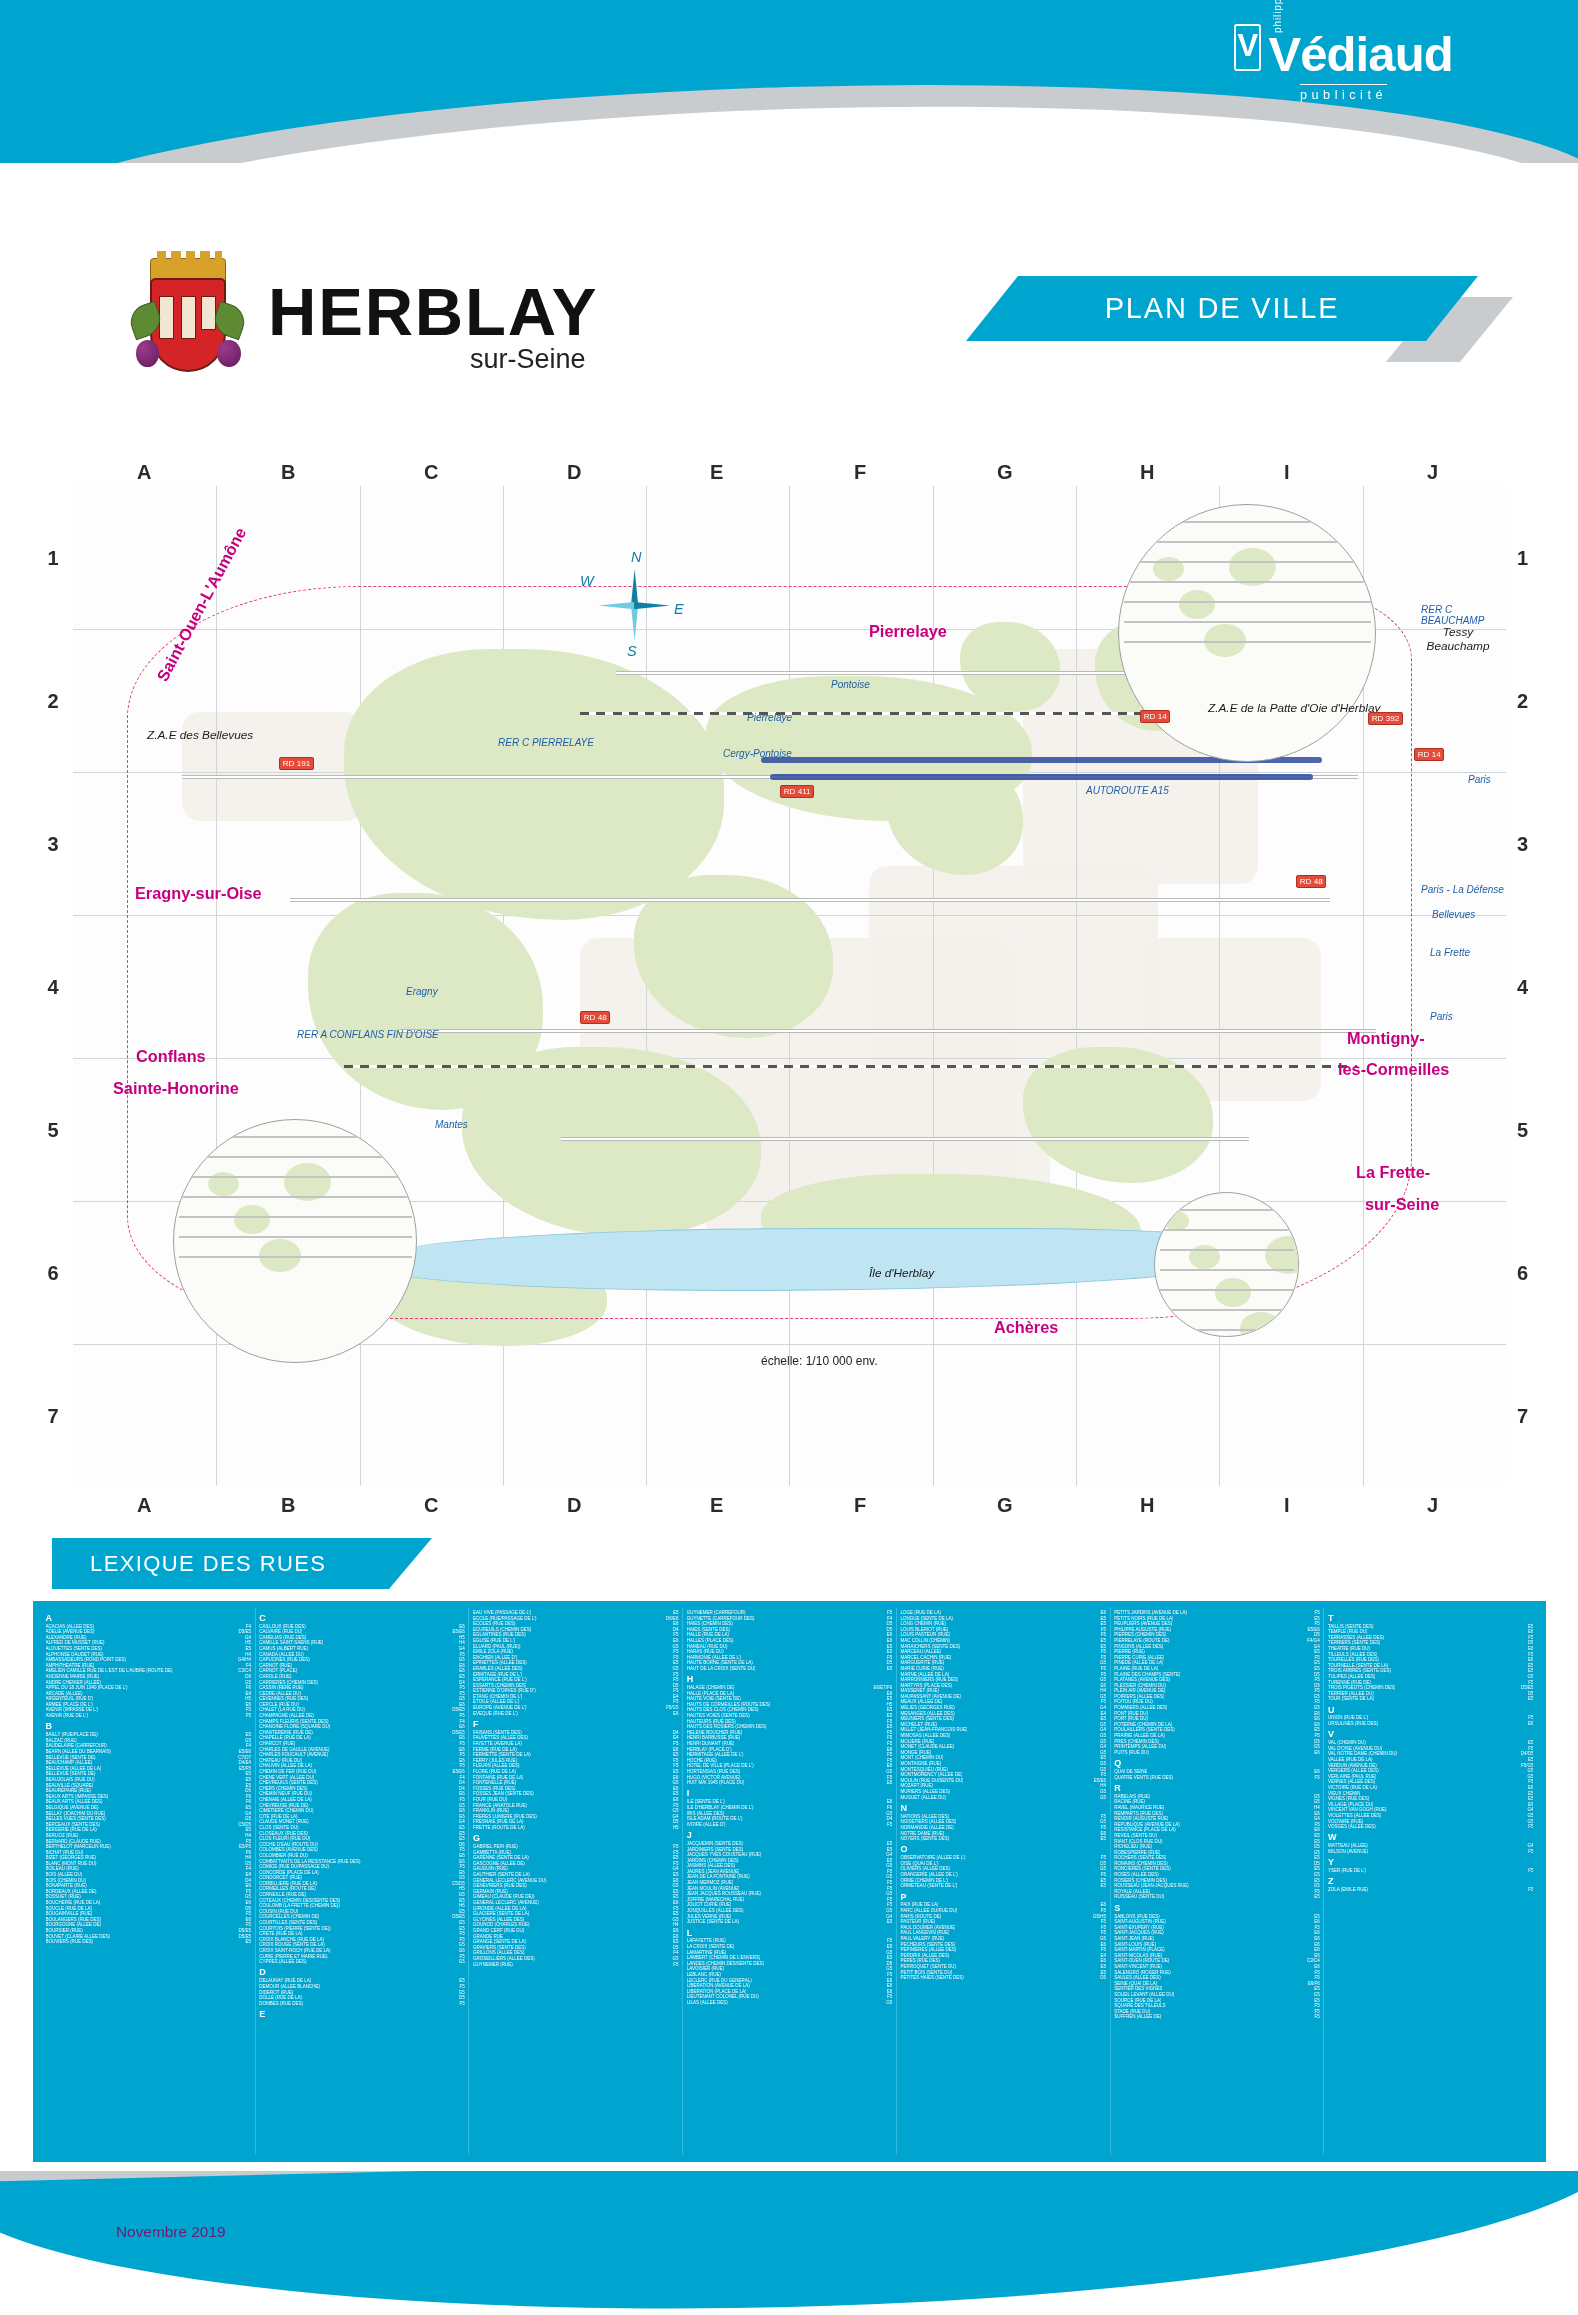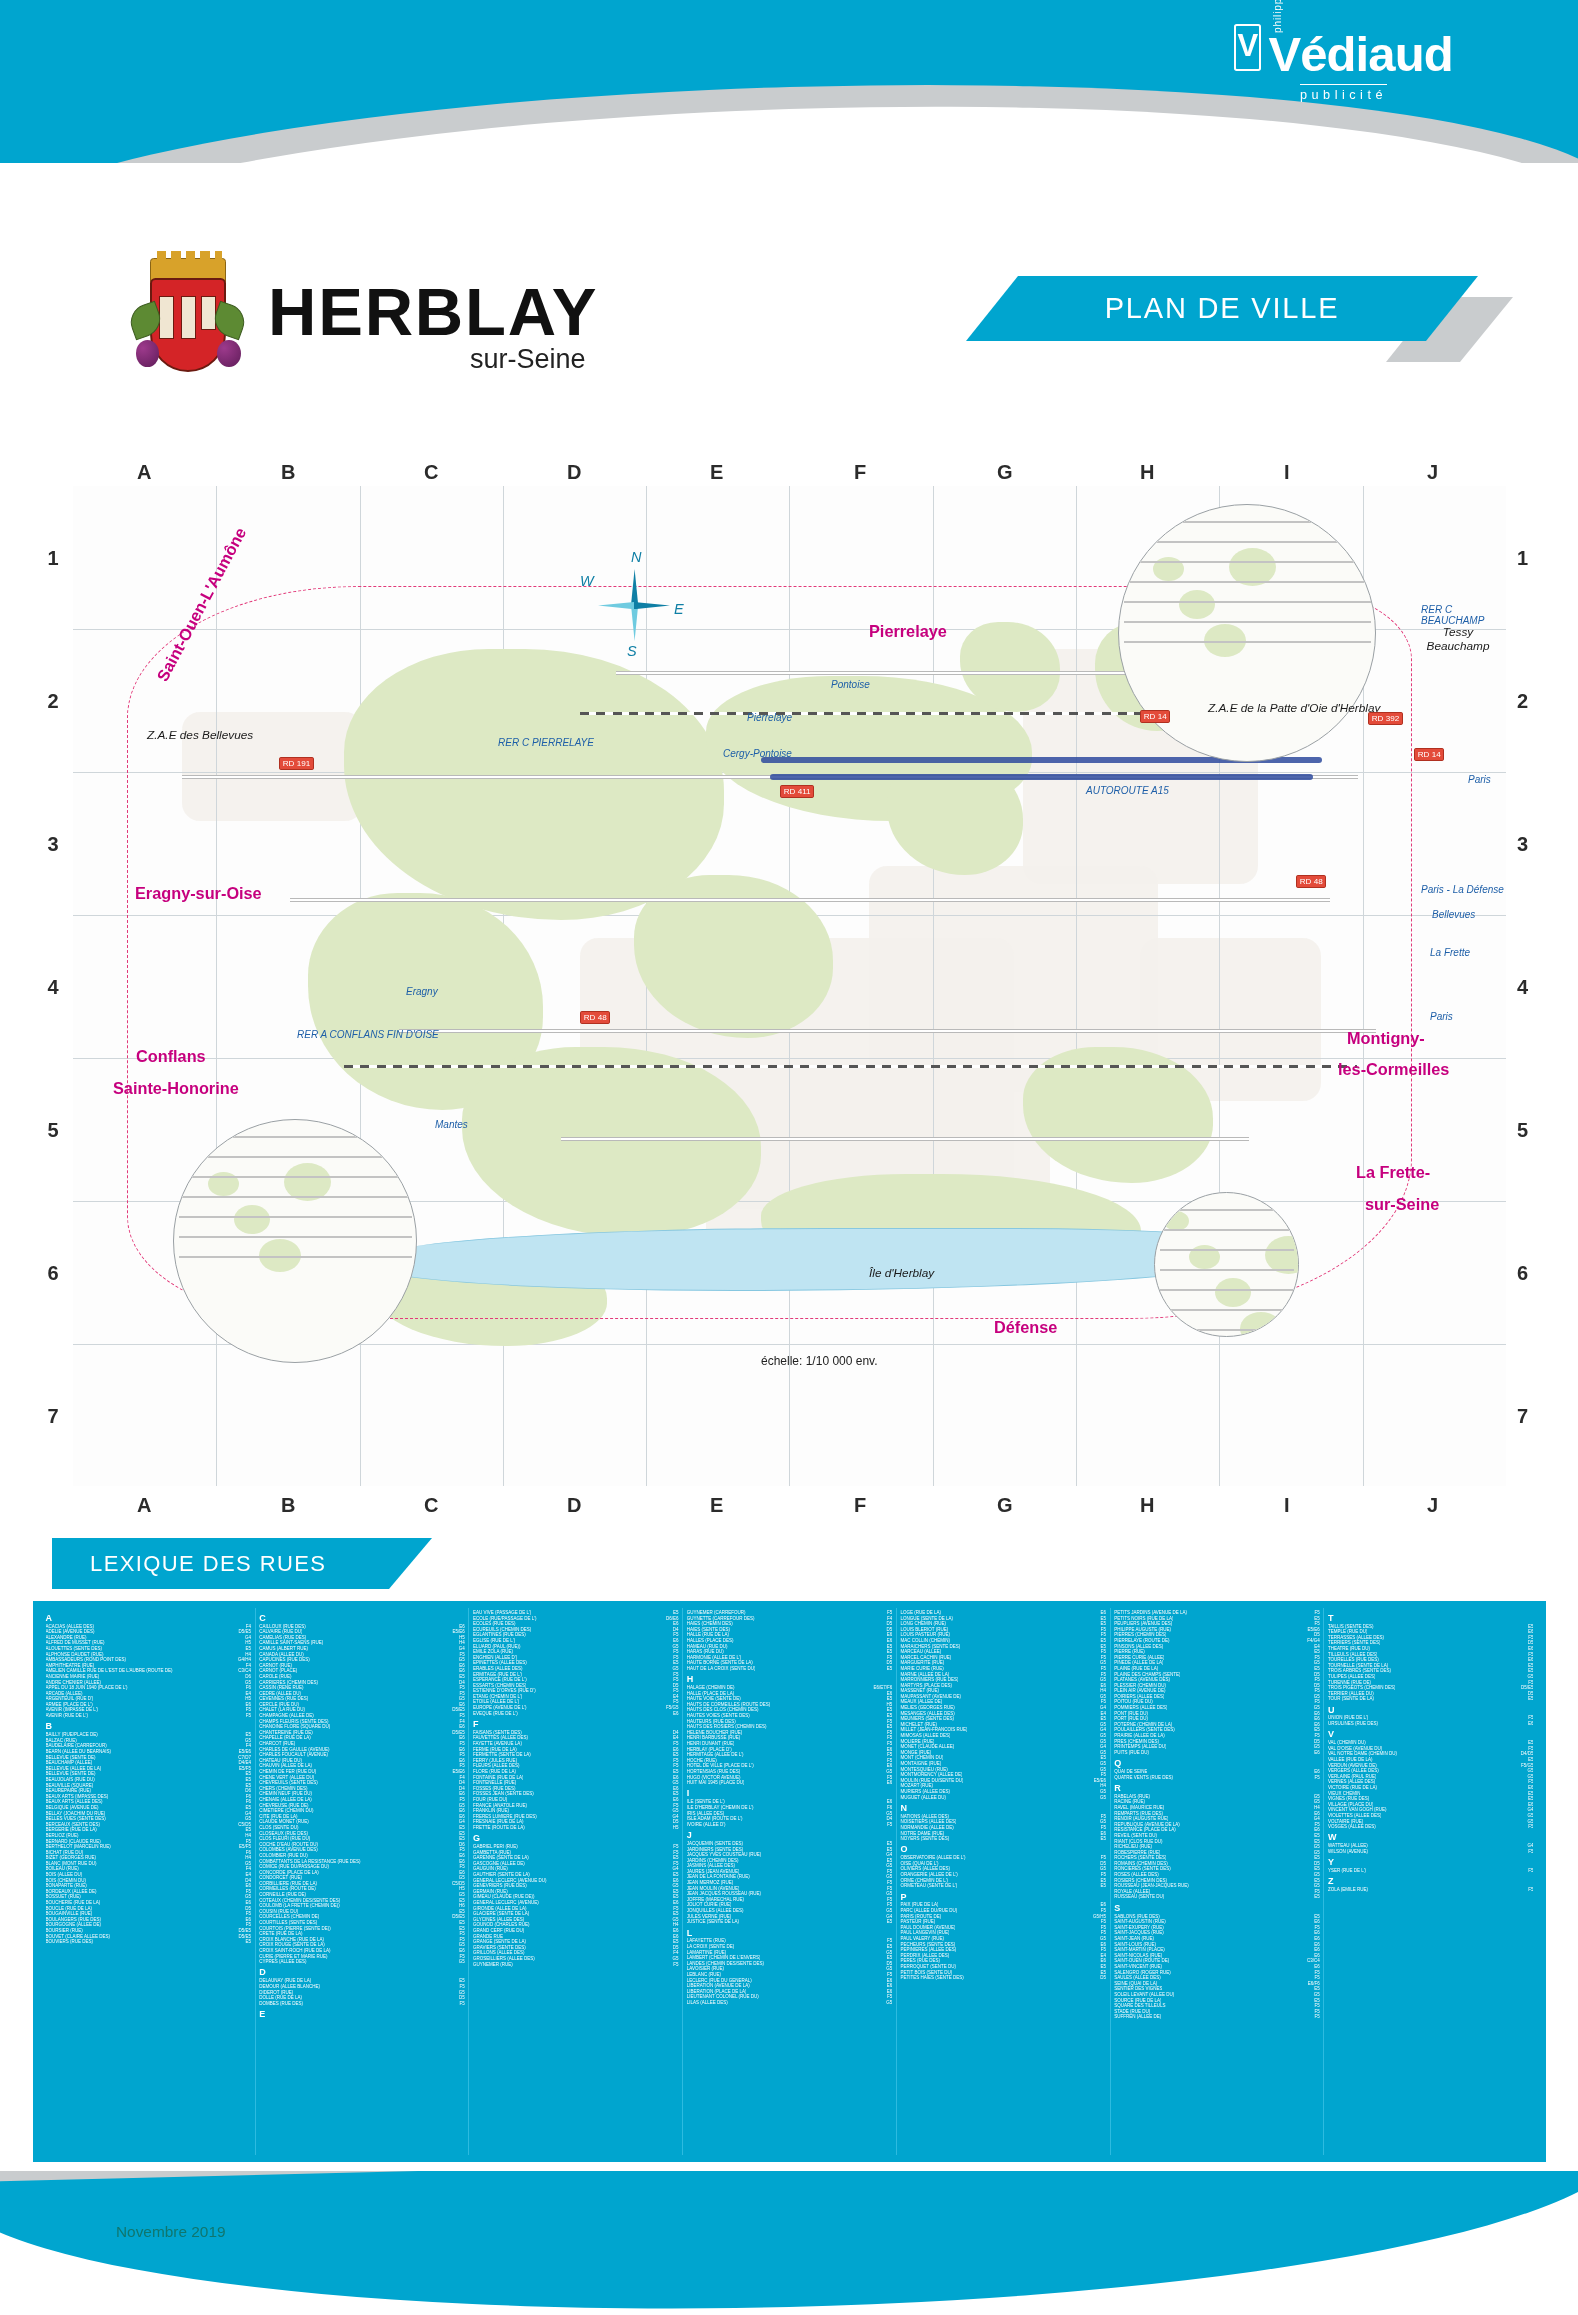--- a/index.html
+++ b/index.html
@@ -244,21 +244,21 @@
     position:absolute; left:-54px; top:-36px; width:1683px; height:136px;
     background:#c9ccce; border-radius:50% / 0 0 100% 100%;
     transform:rotate(-1.2deg);
   }
   .footer .f-blue{
     position:absolute; left:-54px; top:-9px; width:1683px; height:145px;
     background:#00a5cf; border-radius:50% / 0 0 100% 100%;
     transform:rotate(-1.4deg);
   }
   .footer-date{
-    position:absolute; left:116px; top:52px; color:#0f766e; font-size:15.4px;
+    position:absolute; left:116px; top:52px; color:#701a75; font-size:15.4px;
   }
 </style>
 </head>
 <body>
 
 <div class="top-banner">
   <div class="wave-grey"></div>
   <div class="wave-white"></div>
   <div class="logo-vediaud">
     <div class="vlogo">
@@ -386,21 +386,21 @@
       </div>
       <div class="town-label" style="left: 43px; top: 109px; transform: rotate(-62deg);">Saint-Ouen-L'Aumône</div>
       <div class="town-label" style="left: 796px; top: 136px;">Pierrelaye</div>
       <div class="town-label" style="left: 62px; top: 398px;">Eragny-sur-Oise</div>
       <div class="town-label" style="left: 63px; top: 561px;">Conflans</div>
       <div class="town-label" style="left: 40px; top: 593px;">Sainte-Honorine</div>
       <div class="town-label" style="left: 1274px; top: 543px;">Montigny-</div>
       <div class="town-label" style="left: 1265px; top: 574px;">les-Cormeilles</div>
       <div class="town-label" style="left: 1283px; top: 677px;">La Frette-</div>
       <div class="town-label" style="left: 1292px; top: 709px;">sur-Seine</div>
-      <div class="town-label" style="left: 921px; top: 832px;">Défense</div>
+      <div class="town-label" style="left: 921px; top: 832px;">Achères</div>
       <div class="place-label" style="left: 796px; top: 780px;">Île d'Herblay</div>
       <div class="place-label" style="left: 74px; top: 242px;">Z.A.E des Bellevues</div>
       <div class="place-label" style="left: 1135px; top: 215px;">Z.A.E de la Patte d'Oie d'Herblay</div>
       <div class="place-label" style="left: 1337px; top: 139px; text-align: center;">Tessy Beauchamp</div>
       <div class="blue-label" style="left: 758px; top: 193px;">Pontoise</div>
       <div class="blue-label" style="left: 674px; top: 226px;">Pierrelaye</div>
       <div class="blue-label" style="left: 650px; top: 262px;">Cergy-Pontoise</div>
       <div class="blue-label" style="left: 425px; top: 251px;">RER C PIERRELAYE</div>
       <div class="blue-label" style="left: 1348px; top: 118px;">RER C BEAUCHAMP</div>
       <div class="blue-label" style="left: 1395px; top: 288px;">Paris</div>

